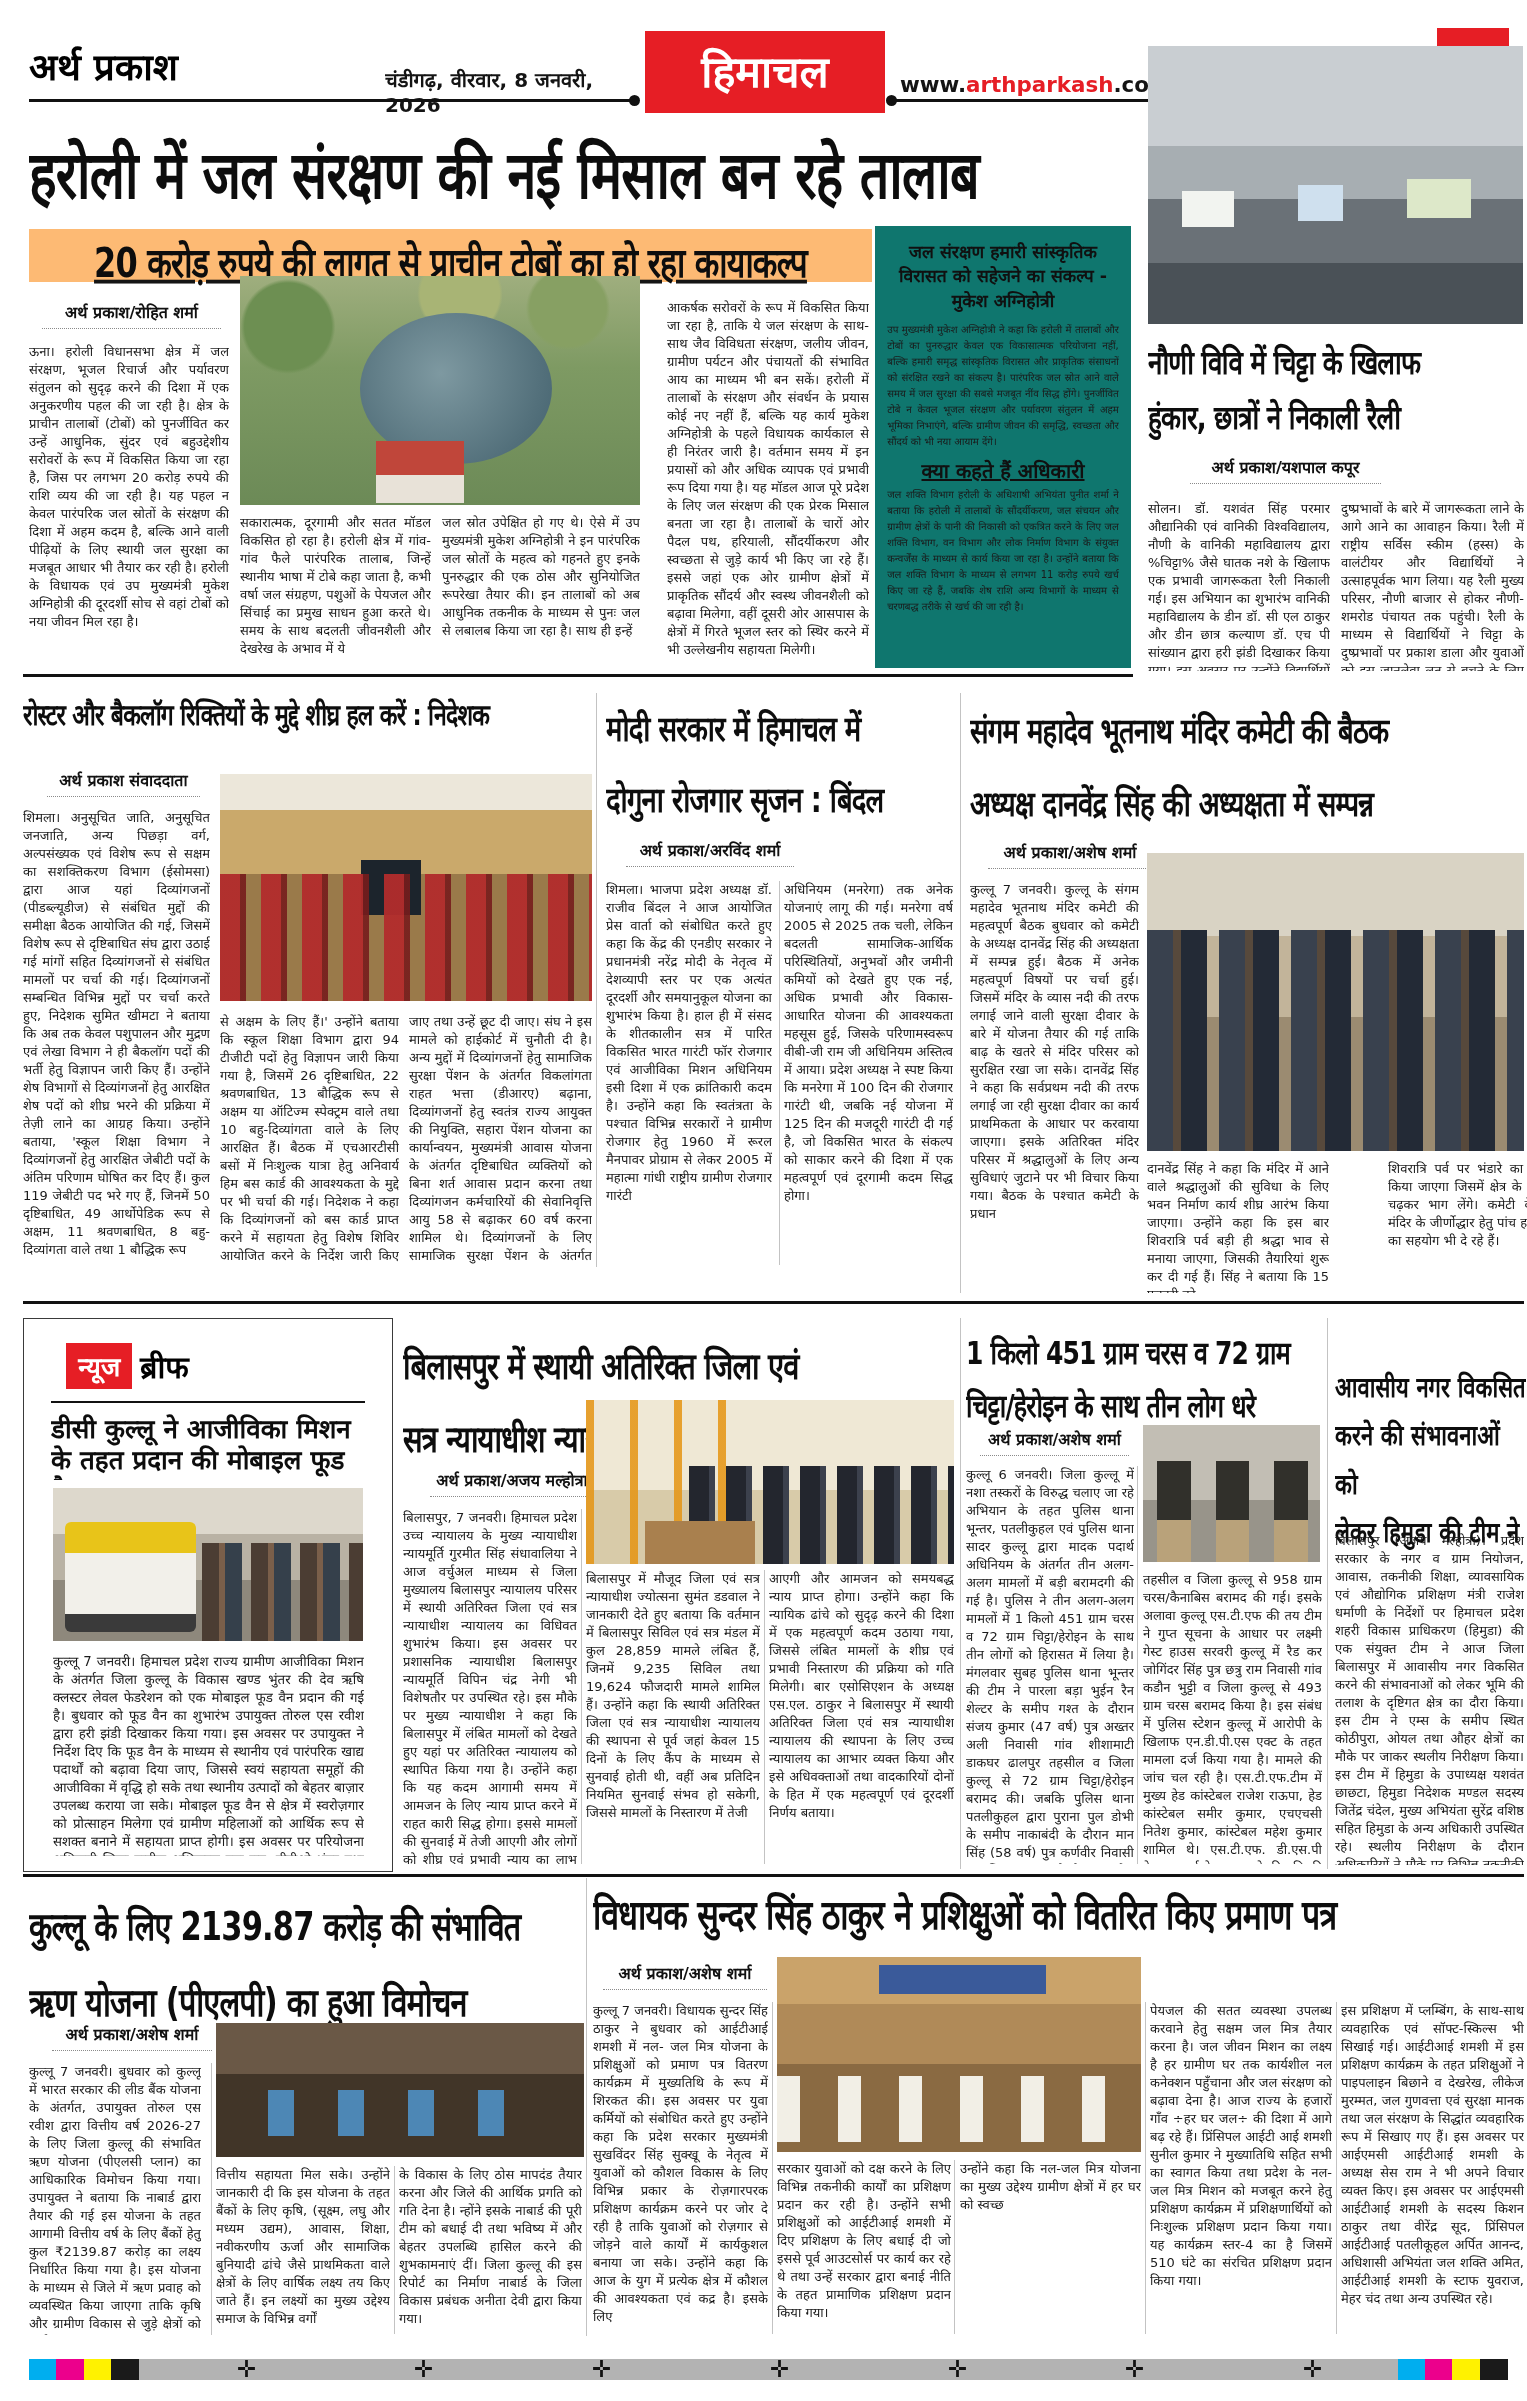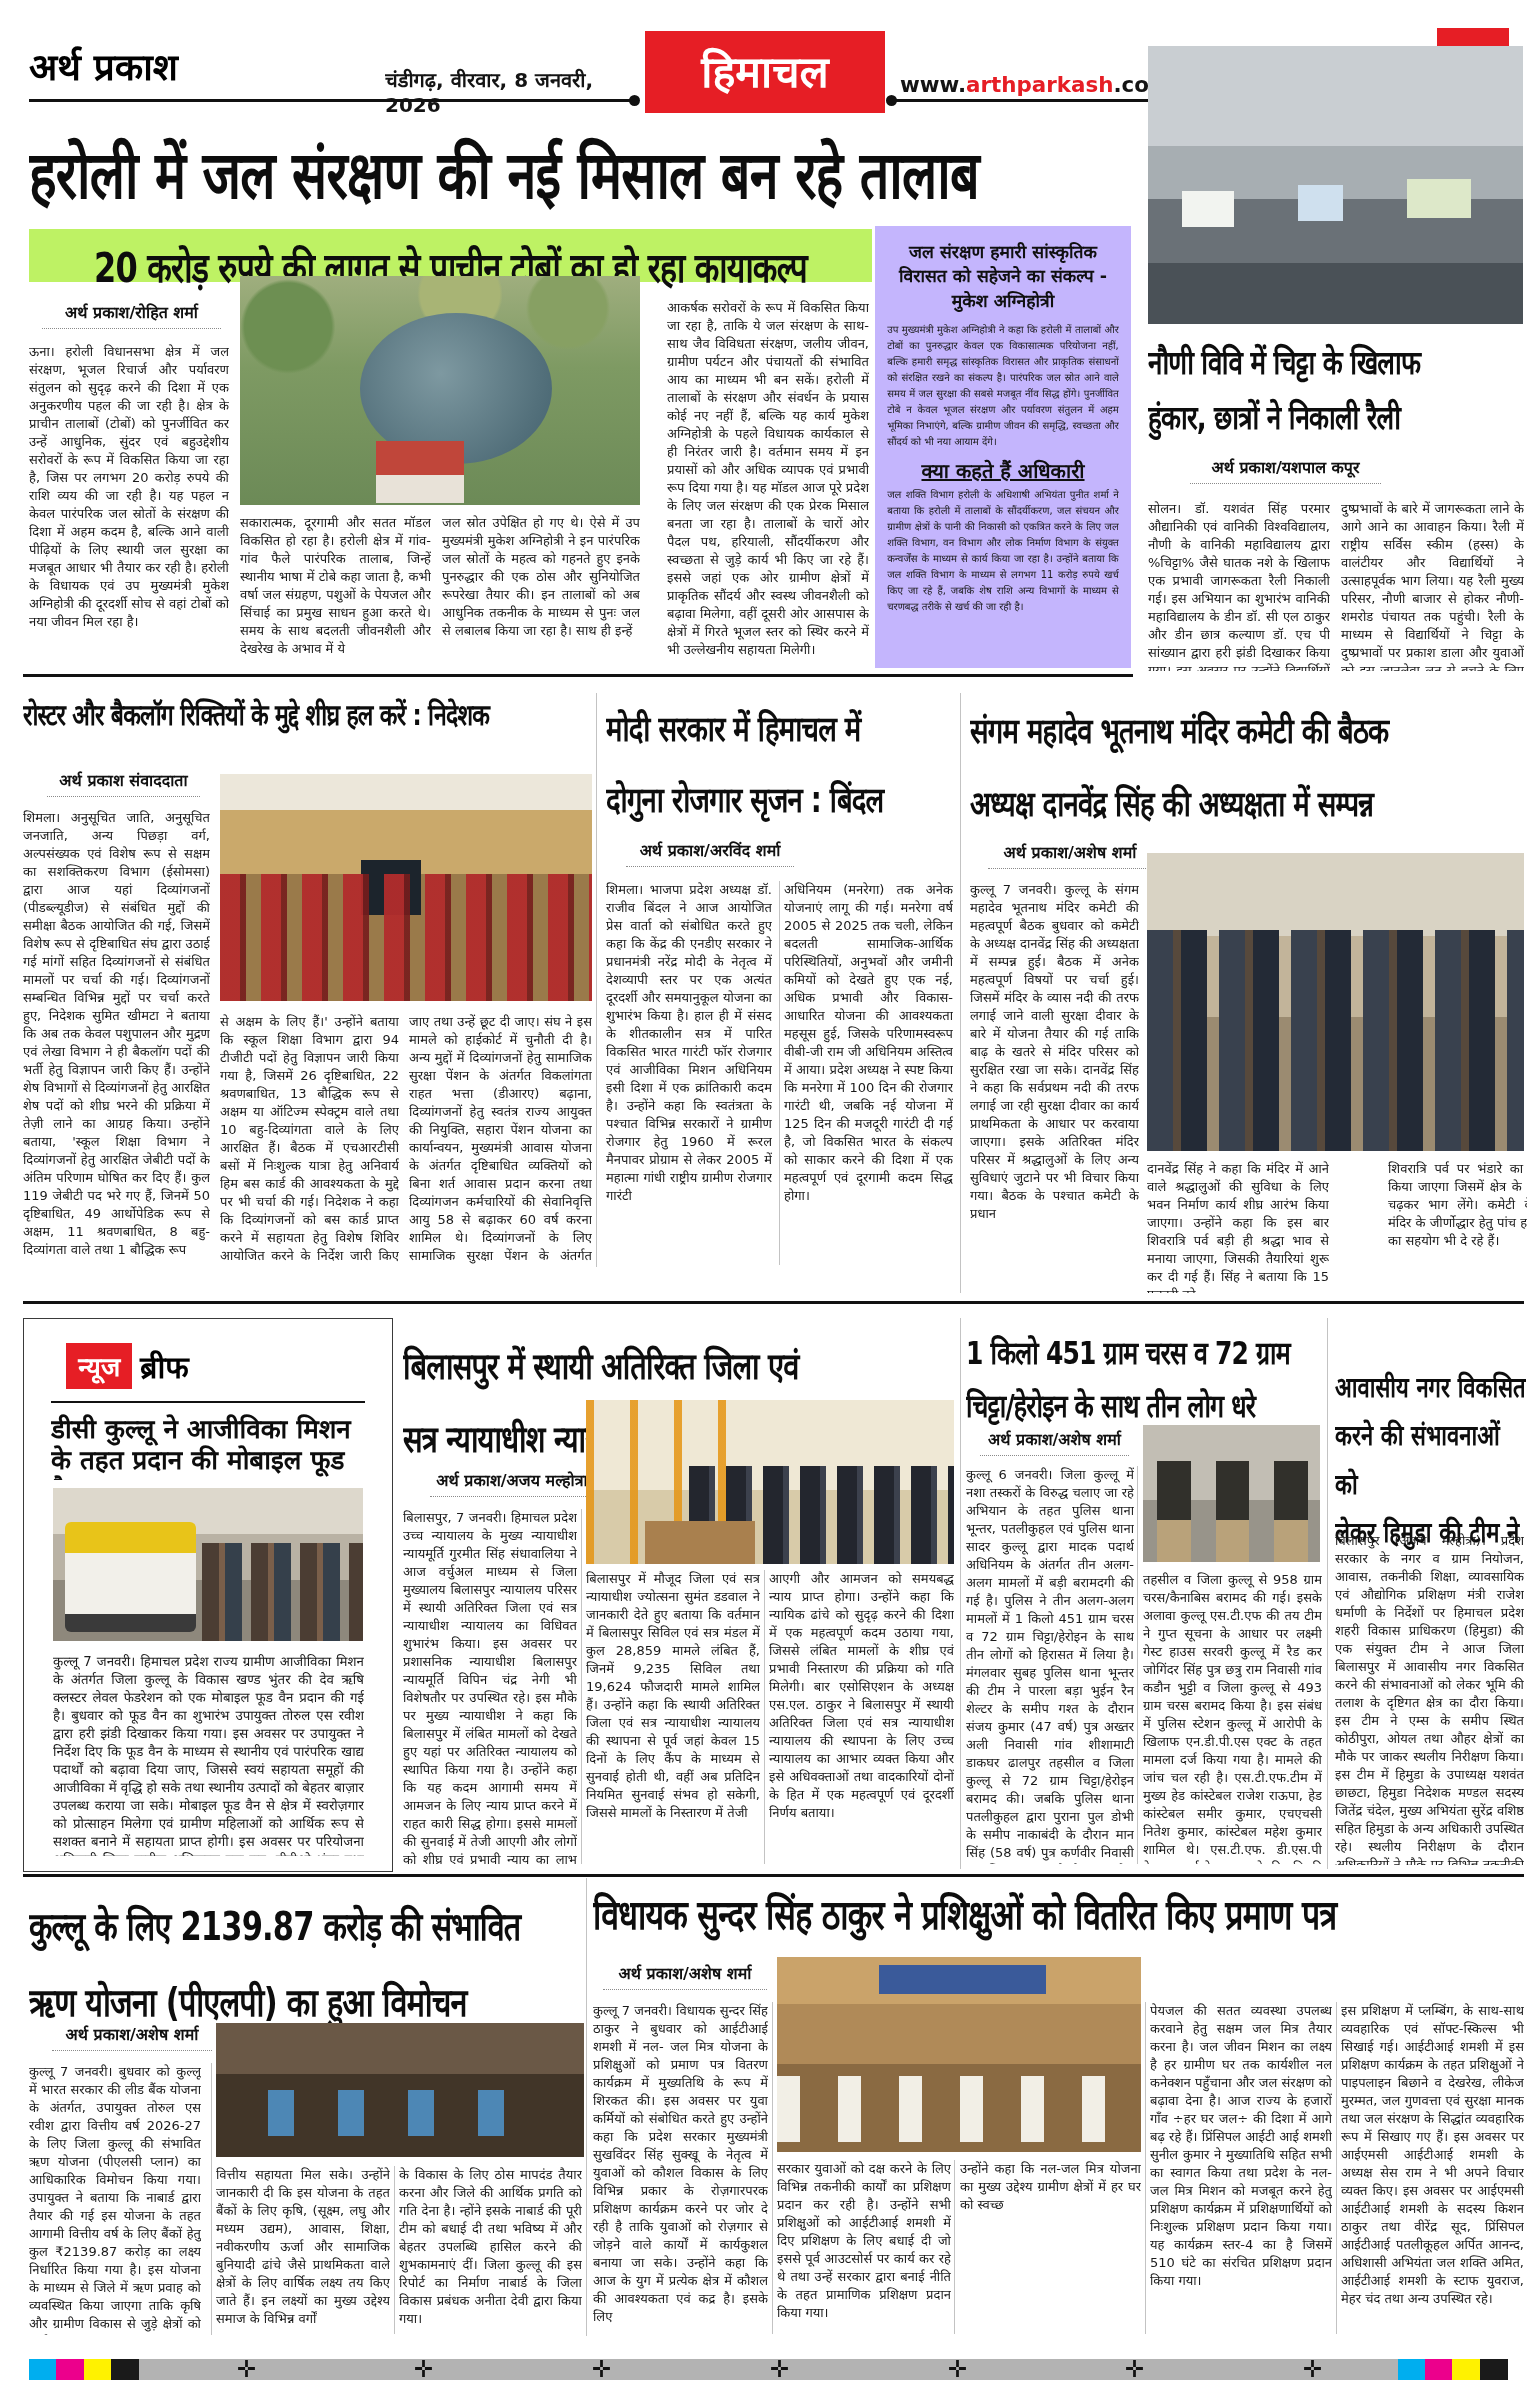--- a/index.html
+++ b/index.html
@@ -11,22 +11,22 @@
   .hl{font-weight:bold;color:#0d0d0d;white-space:pre-line;letter-spacing:-0.8px;}
   .sy{transform:scaleY(1.27);transform-origin:50% 0;}
   .syl{transform:scaleY(1.27);transform-origin:0 0;}
   .byline{font-weight:bold;text-align:center;font-size:16px;color:#111;
           border-bottom:1.5px dotted #8a8a8a;padding-bottom:5.3px;}
   .vr{position:absolute;width:0.8px;background:#c3c3c3;}
   .hrule{position:absolute;height:3.1px;background:#111;}
   .ph{position:absolute;overflow:hidden;background:#999;}
   .ph i{position:absolute;display:block;}
   .redbox{background:#e61e25;color:#fff;font-weight:bold;text-align:center;}
-  .yellowband{position:absolute;background:#bef264;display:flex;align-items:flex-end;justify-content:center;}
-  .creambox{position:absolute;background:#c4b5fd;padding:13.7px 12.2px;box-sizing:border-box;overflow:hidden;}
+  .yellowband{position:absolute;background:#fdba74;display:flex;align-items:center;justify-content:center;text-decoration:underline;}
+  .creambox{position:absolute;background:#0f766e;padding:13.7px 12.2px;box-sizing:border-box;overflow:hidden;}
   .boxtitle{font-weight:bold;font-size:17.5px;line-height:24.4px;text-align:center;color:#101010;}
   .boxsub{font-weight:bold;font-size:20px;line-height:26px;text-align:center;color:#101010;margin:7.6px 0 3.1px 0;text-decoration:underline;}
   
   .ph-pond{background:
     radial-gradient(circle at 12% 22%, #6d8f52 0 11%, transparent 12%),
     radial-gradient(circle at 82% 14%, #87a063 0 10%, transparent 11%),
     radial-gradient(circle at 55% 8%, #a8b475 0 13%, transparent 14%),
     linear-gradient(180deg,#9fae7e 0%,#7e9a63 40%,#6c8a57 100%);}
   .ph-pond .pond{left:30%;top:16%;width:48%;height:66%;border-radius:50%;
     background:radial-gradient(circle at 42% 40%, #7e99a1, #53707b 70%, #42606c);}

